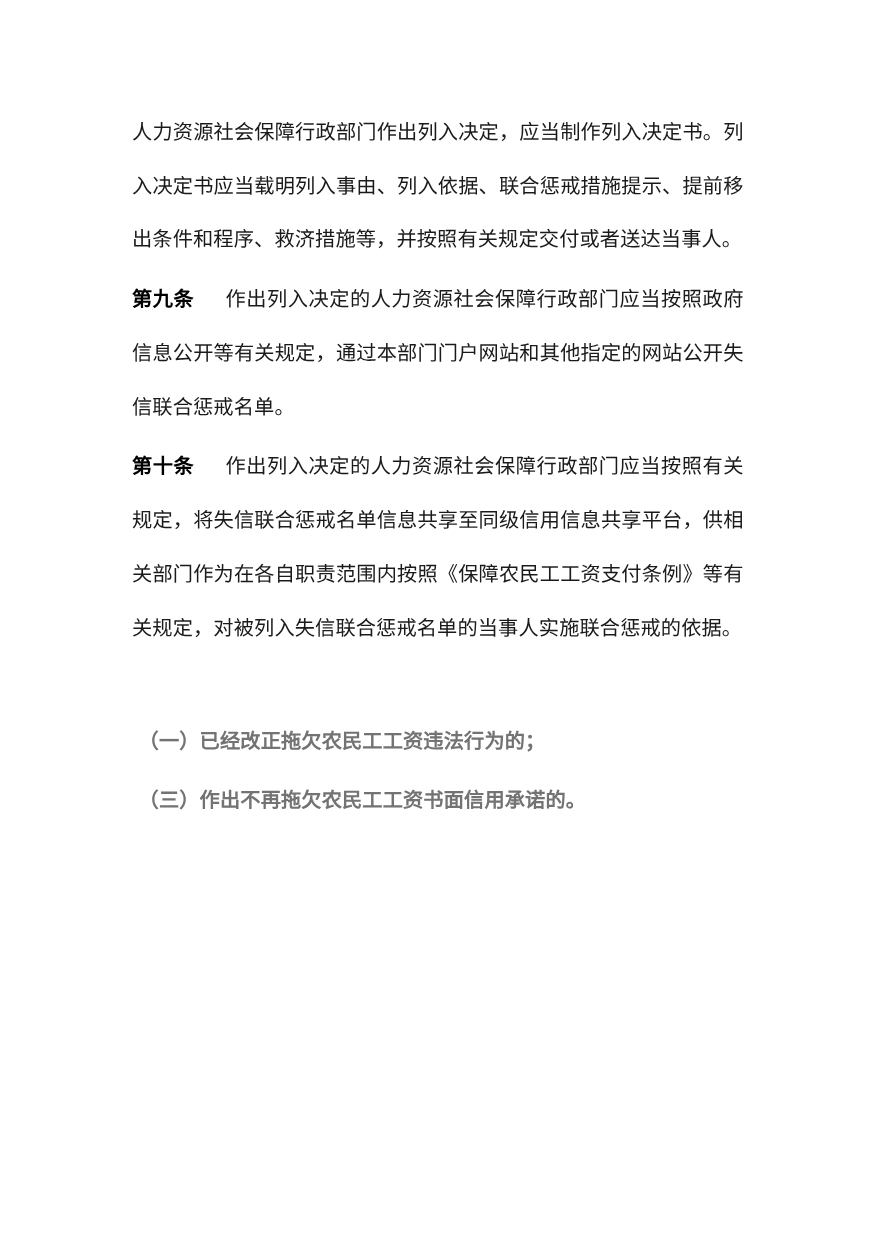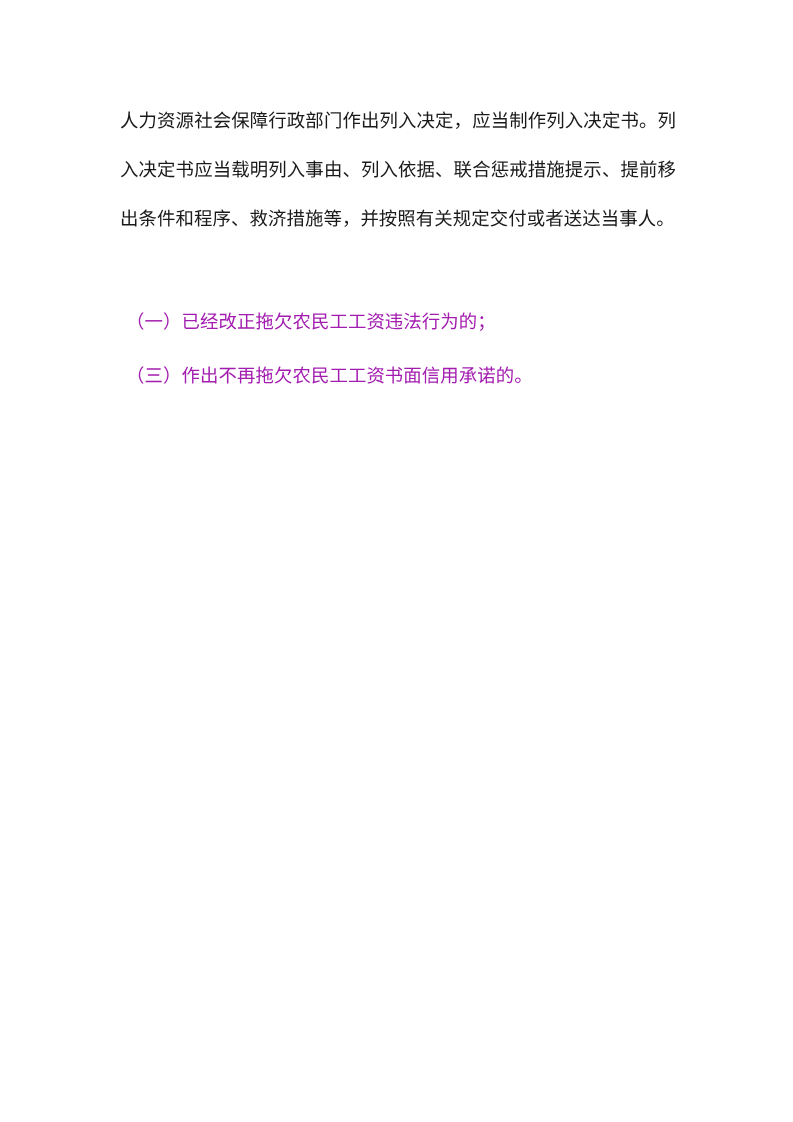--- a/index.html
+++ b/index.html
@@ -63,44 +63,50 @@
   .label-gap {
     display: inline-block;
     width: 28px;
   }
 
   .item {
     margin: 0;
     padding: 0;
     font-size: 18.4px;
     line-height: 49px;
-    color: #a21caf;
+    color: #737373;
     text-align: left;
     letter-spacing: 0.1px;
     text-indent: 6px;
-    font-weight: 400;
+    font-weight: 700;
   }
 
   .item + .item {
     margin-top: 5px;
   }
 
   .items-block {
     margin-top: 5px;
   }
 </style>
 </head>
 <body>
 
 <div class="page">
   <div class="content">
 
     <p class="para">人力资源社会保障行政部门作出列入决定，应当制作列入决定书。列入决定书应当载明列入事由、列入依据、联合惩戒措施提示、提前移出条件和程序、救济措施等，并按照有关规定交付或者送达当事人。</p>
 
+    <p class="para">
+      <span class="article-label">第九条</span><span class="label-gap"></span><span>作出列入决定的人力资源社会保障行政部门应当按照政府信息公开等有关规定，通过本部门门户网站和其他指定的网站公开失信联合惩戒名单。</span>
+    </p>
 
+    <p class="para">
+      <span class="article-label">第十条</span><span class="label-gap"></span><span>作出列入决定的人力资源社会保障行政部门应当按照有关规定，将失信联合惩戒名单信息共享至同级信用信息共享平台，供相关部门作为在各自职责范围内按照《保障农民工工资支付条例》等有关规定，对被列入失信联合惩戒名单的当事人实施联合惩戒的依据。</span>
+    </p>
 
     <div class="blank-line"></div>
 
 
 
 
     <div class="items-block">
       <p class="item">（一）已经改正拖欠农民工工资违法行为的；</p>
       <p class="item">（三）作出不再拖欠农民工工资书面信用承诺的。</p>
     </div>

